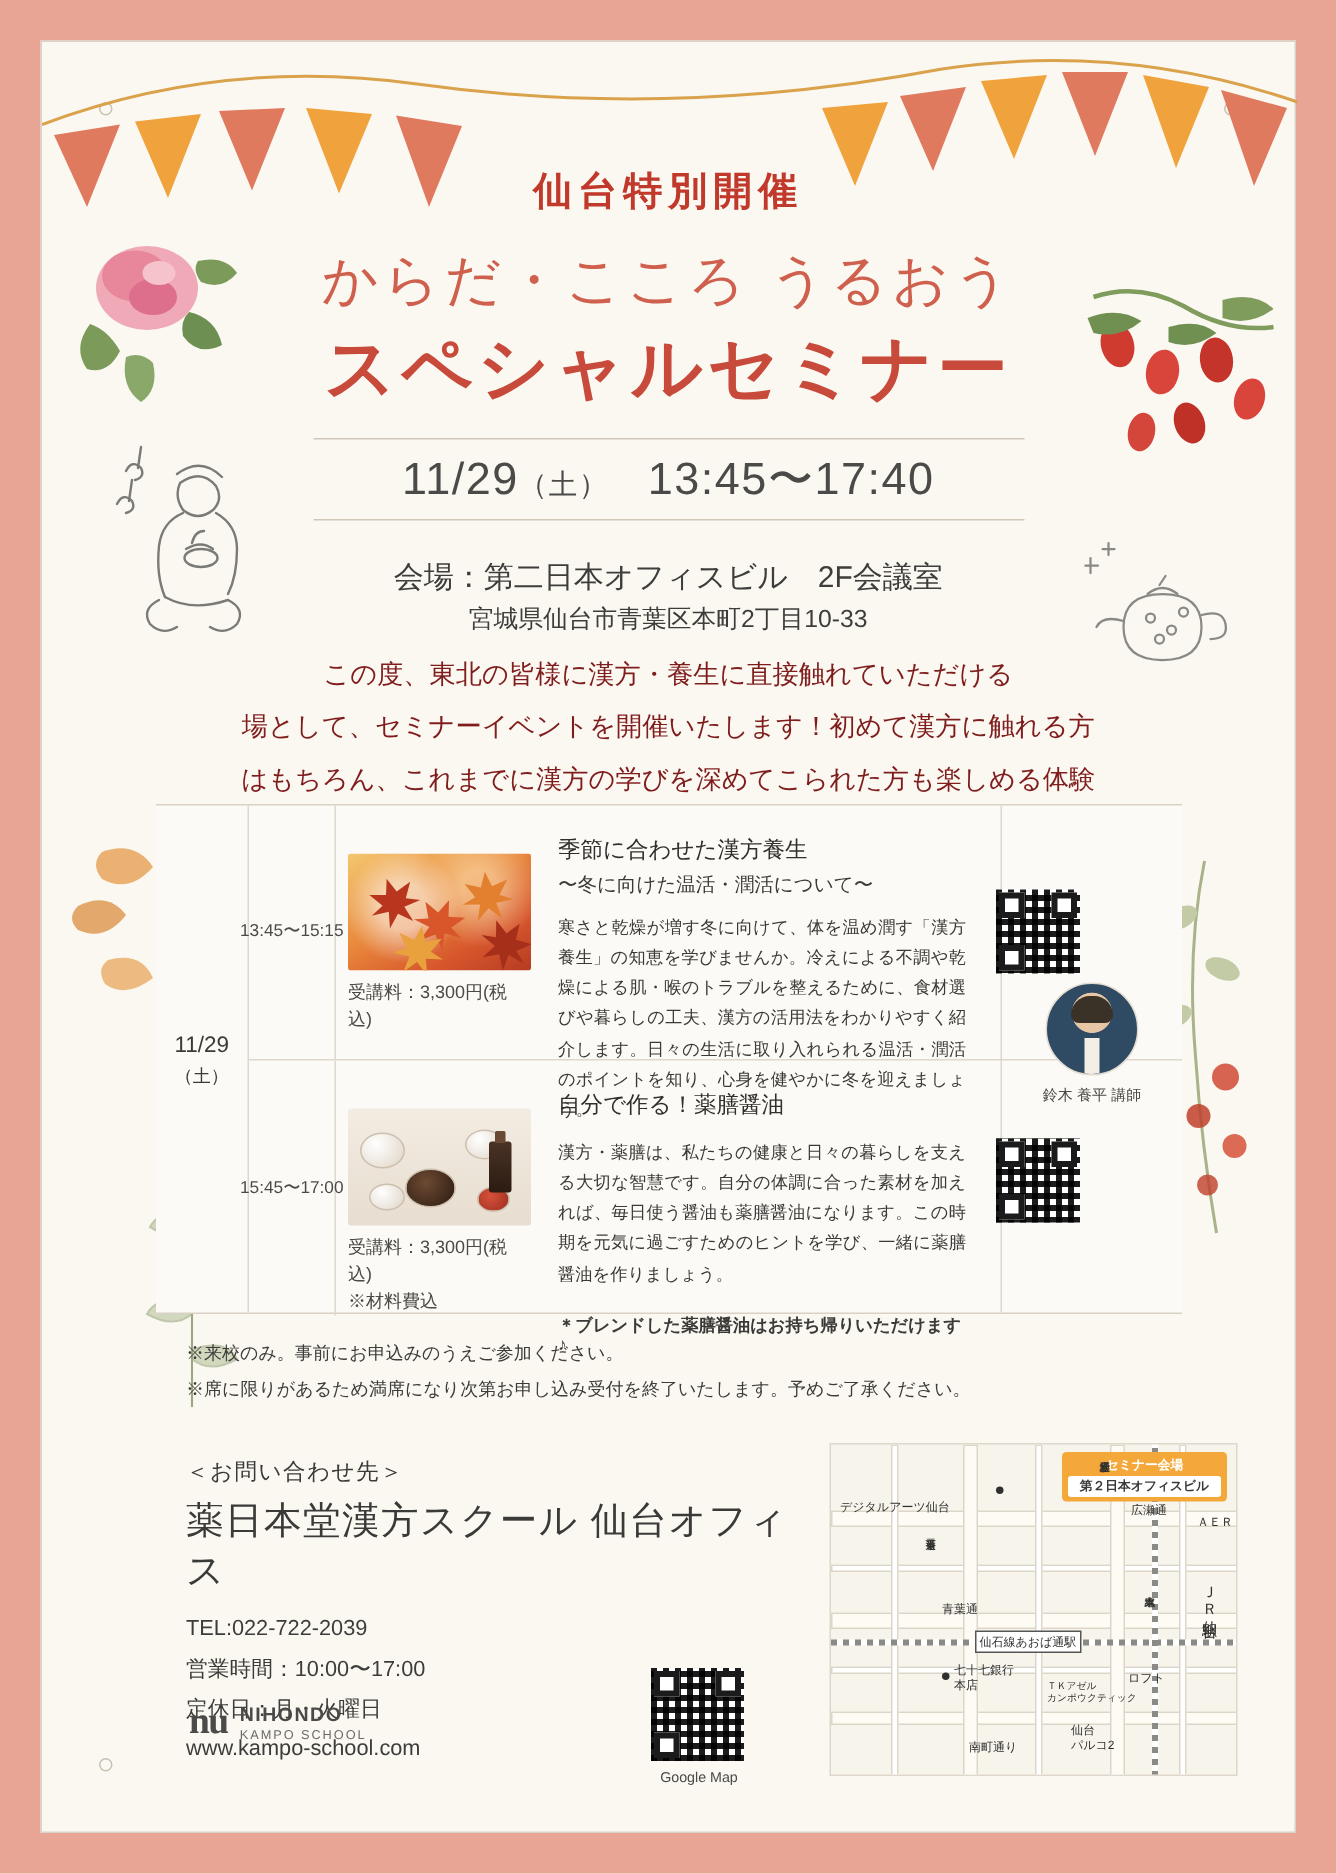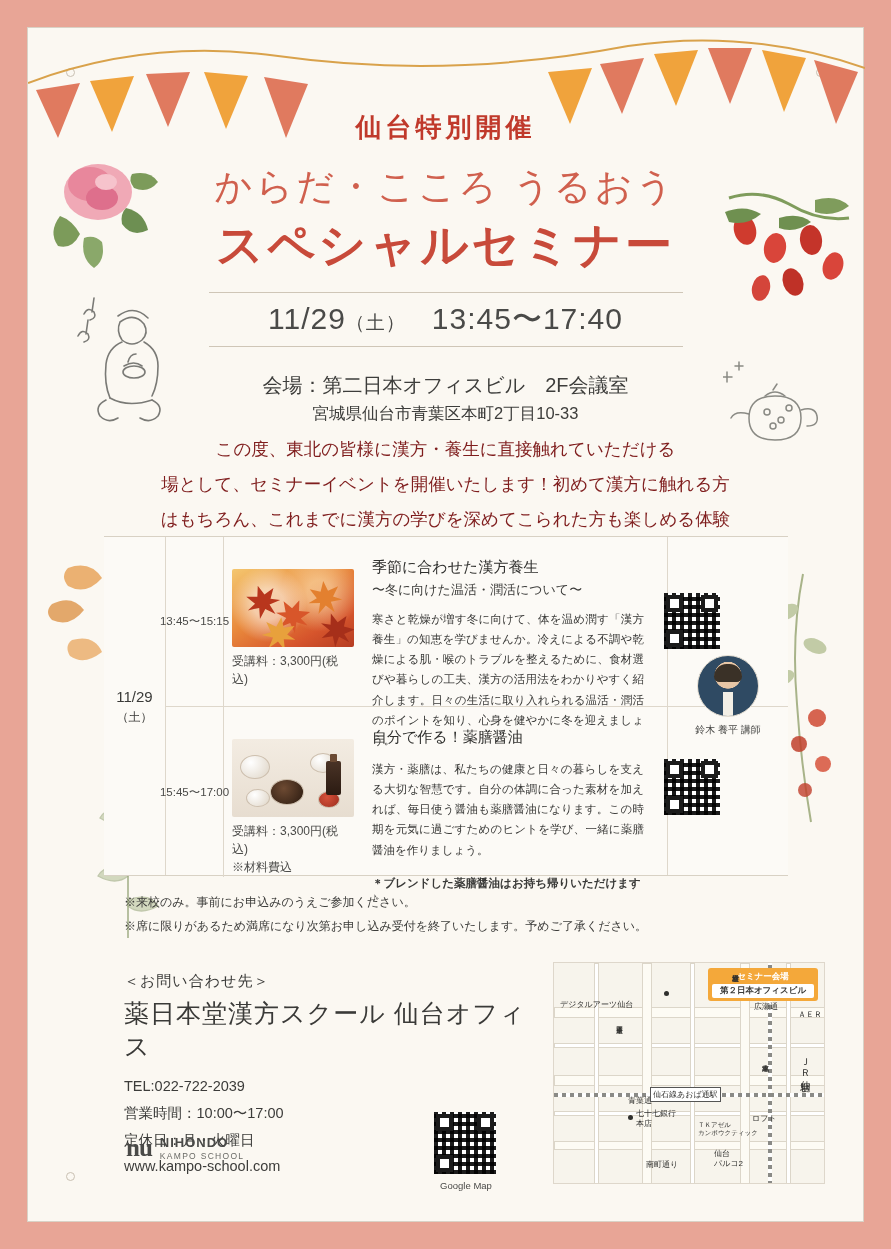--- a/index.html
+++ b/index.html
@@ -520,21 +520,21 @@
     <div class="rail" style="left:214px; top:0; width:4px; height:222px; background:repeating-linear-gradient(0deg,#8a8a86 0 4px,#fff 4px 8px);"></div>
 
     <div class="map-callout">
       <div>セミナー会場</div>
       <div class="l2">第２日本オフィスビル</div>
     </div>
 
     <div class="map-dot" style="left:110px; top:28px;"></div>
     <div class="map-pt" style="left:6px; top:36px;">デジタルアーツ仙台</div>
     <div class="map-pt" style="left:200px; top:38px;">広瀬通</div>
-    <div class="map-pt" style="left:74px; top:104px;margin-top:28px;">青葉通</div>
+    <div class="map-pt" style="left:74px; top:104px;">青葉通</div>
     <div class="map-pt" style="left:92px; top:196px;">南町通り</div>
     <div class="map-station" style="left:96px; top:124px;">仙石線あおば通駅</div>
     <div class="map-dot" style="left:74px; top:152px;"></div>
     <div class="map-pt" style="left:82px; top:146px; line-height:1.25;">七十七銀行<br>本店</div>
     <div class="map-pt" style="left:198px; top:150px;">ロフト</div>
     <div class="map-pt" style="left:244px; top:46px;">ＡＥＲ</div>
     <div class="map-pt map-vert" style="left:244px; top:88px; font-size:10px; letter-spacing:1px;">ＪＲ仙台駅</div>
     <div class="map-pt" style="left:160px; top:186px; line-height:1.25;">仙台<br>パルコ2</div>
     <div class="map-pt map-vert" style="left:60px; top:58px; font-size:7px;">東二番丁通り</div>
     <div class="map-pt map-vert" style="left:176px; top:6px; font-size:7px;">愛宕上杉通り</div>

